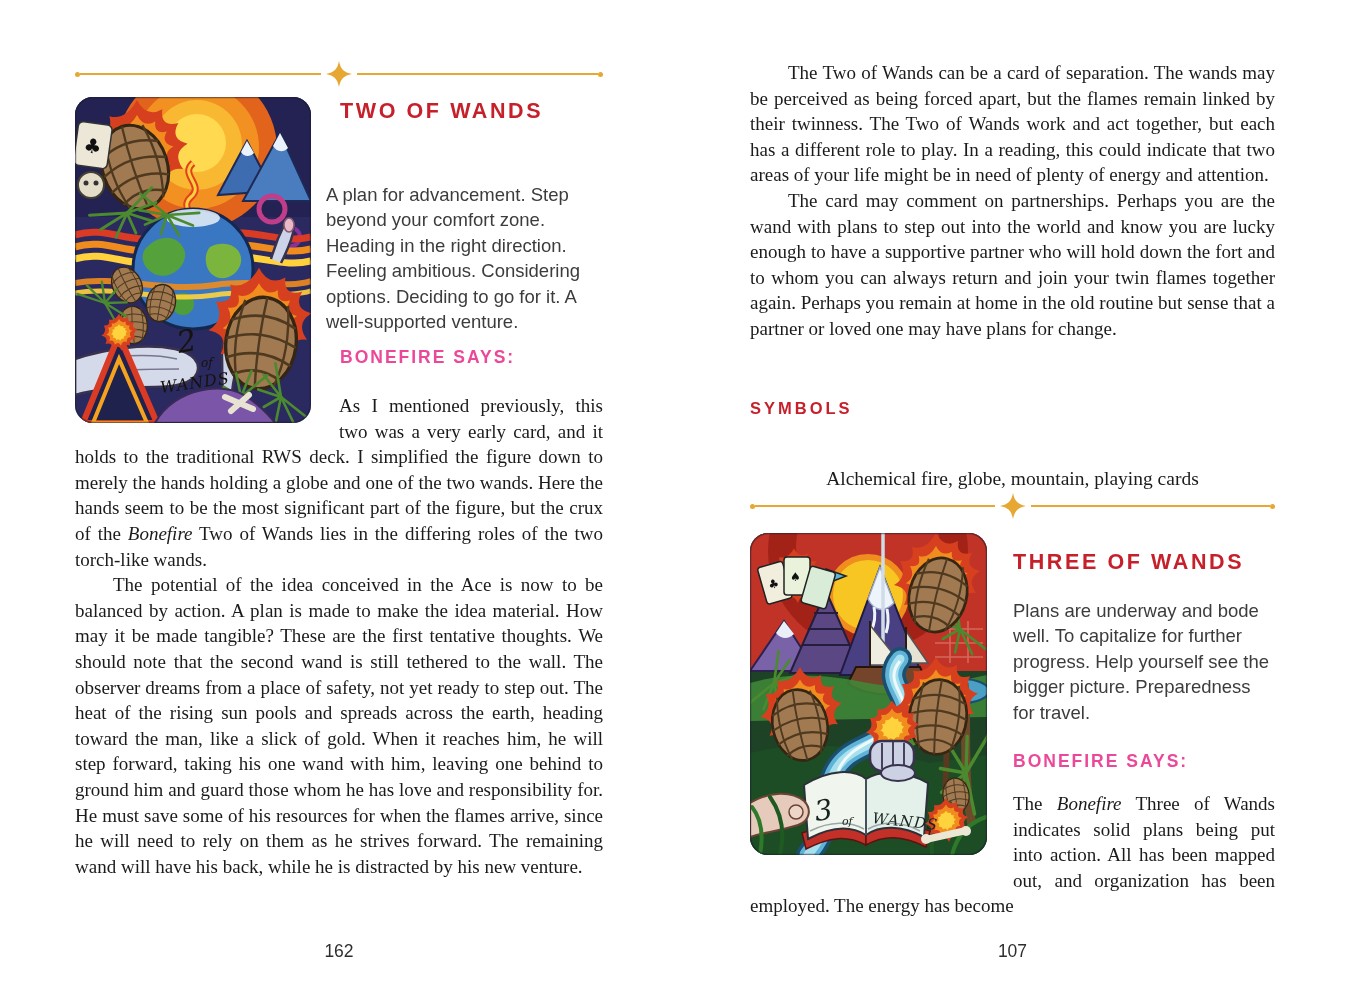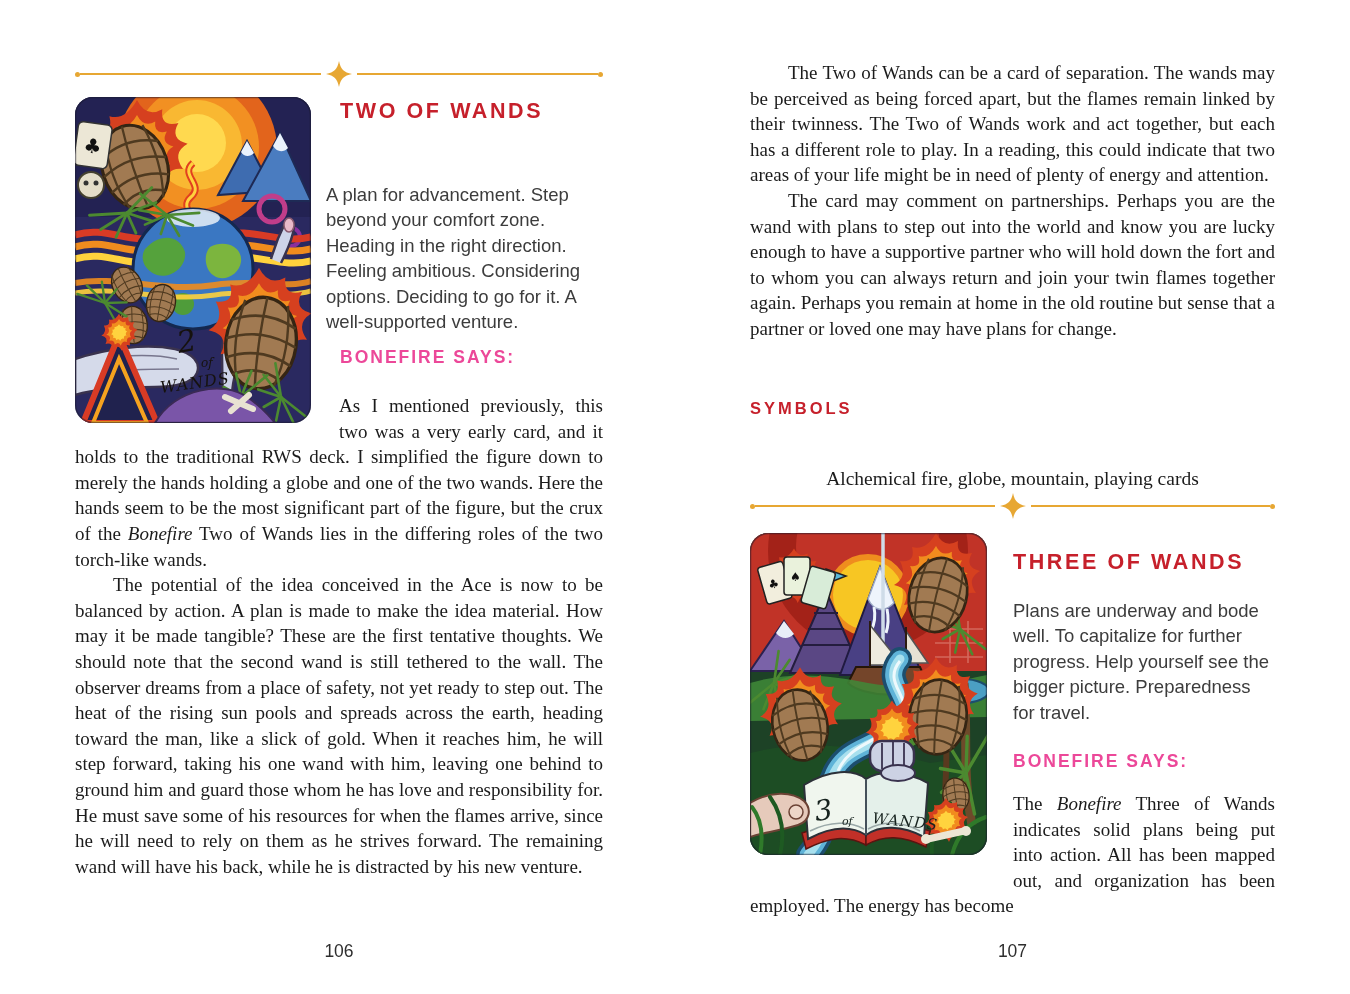--- a/index.html
+++ b/index.html
@@ -176,21 +176,21 @@
     <div class="intro" style="left:251px;top:169px;width:263px;margin-top:13px;">A plan for advancement. Step beyond your comfort zone. Heading in the right direction. Feeling ambitious. Considering options. Deciding to go for it. A well-supported venture.</div>
 
     <div class="sub-heading" style="left:265px;top:347px;">BONEFIRE SAYS:</div>
 
     <div class="serif-body" style="top:393px;width:528px;">
       <div class="float-spacer" style="width:264px;height:51px;"></div>
       <p><span>As I mentioned previously, this two was a very early card, and it holds to the traditional RWS deck. I simplified the figure down to merely the hands holding a globe and one of the two wands. Here the hands seem to be the most significant part of the figure, but the crux of the </span><i>Bonefire</i><span> Two of Wands lies in the differing roles of the two torch-like wands.</span></p>
       <p class="indent">The potential of the idea conceived in the Ace is now to be balanced by action. A plan is made to make the idea material. How may it be made tangible? These are the first tentative thoughts. We should note that the second wand is still tethered to the wall. The observer dreams from a place of safety, not yet ready to step out. The heat of the rising sun pools and spreads across the earth, heading toward the man, like a slick of gold. When it reaches him, he will step forward, taking his one wand with him, leaving one behind to ground him and guard those whom he has love and responsibility for. He must save some of his resources for when the flames arrive, since he will need to rely on them as he strives forward. The remaining wand will have his back, while he is distracted by his new venture.</p>
     </div>
 
-    <div class="page-number" style="top:941px;">106</div>
+    <div class="page-number" style="top:941px;">162</div>
   </div>
 
   <div class="page" id="right-page">
 
     <div class="serif-body" style="top:60px;width:525px;">
       <p class="indent">The Two of Wands can be a card of separation. The wands may be perceived as being forced apart, but the flames remain linked by their twinness. The Two of Wands work and act together, but each has a different role to play. In a reading, this could indicate that two areas of your life might be in need of plenty of energy and attention.</p>
       <p class="indent">The card may comment on partnerships. Perhaps you are the wand with plans to step out into the world and know you are lucky enough to have a supportive partner who will hold down the fort and to whom you can always return and join your twin flames together again. Perhaps you remain at home in the old routine but sense that a partner or loved one may have plans for change.</p>
     </div>
 
     <div class="symbols-head" style="top:399px;">SYMBOLS</div>

